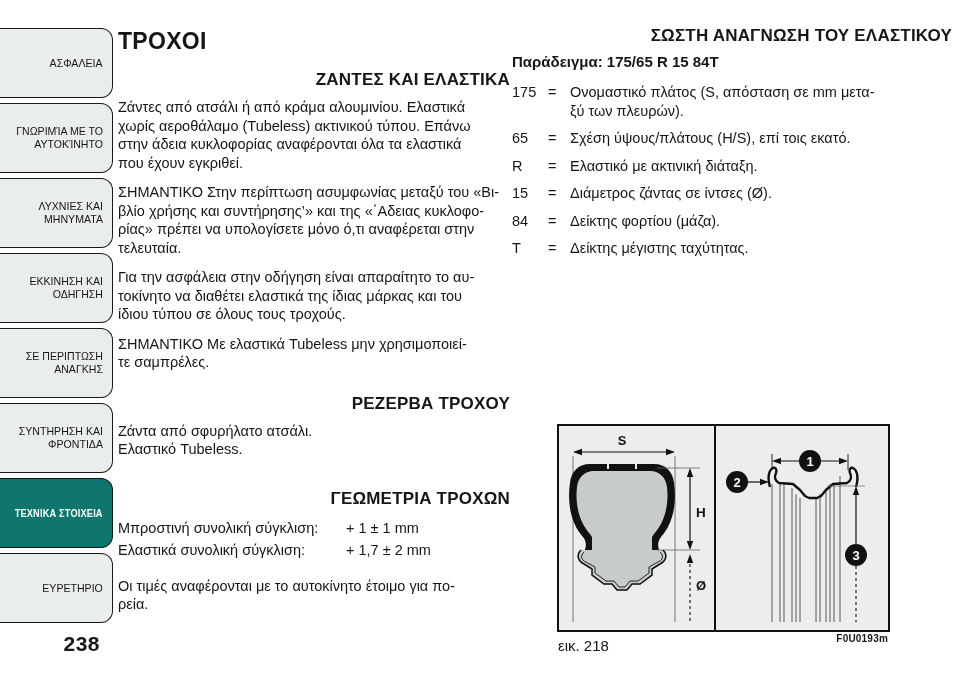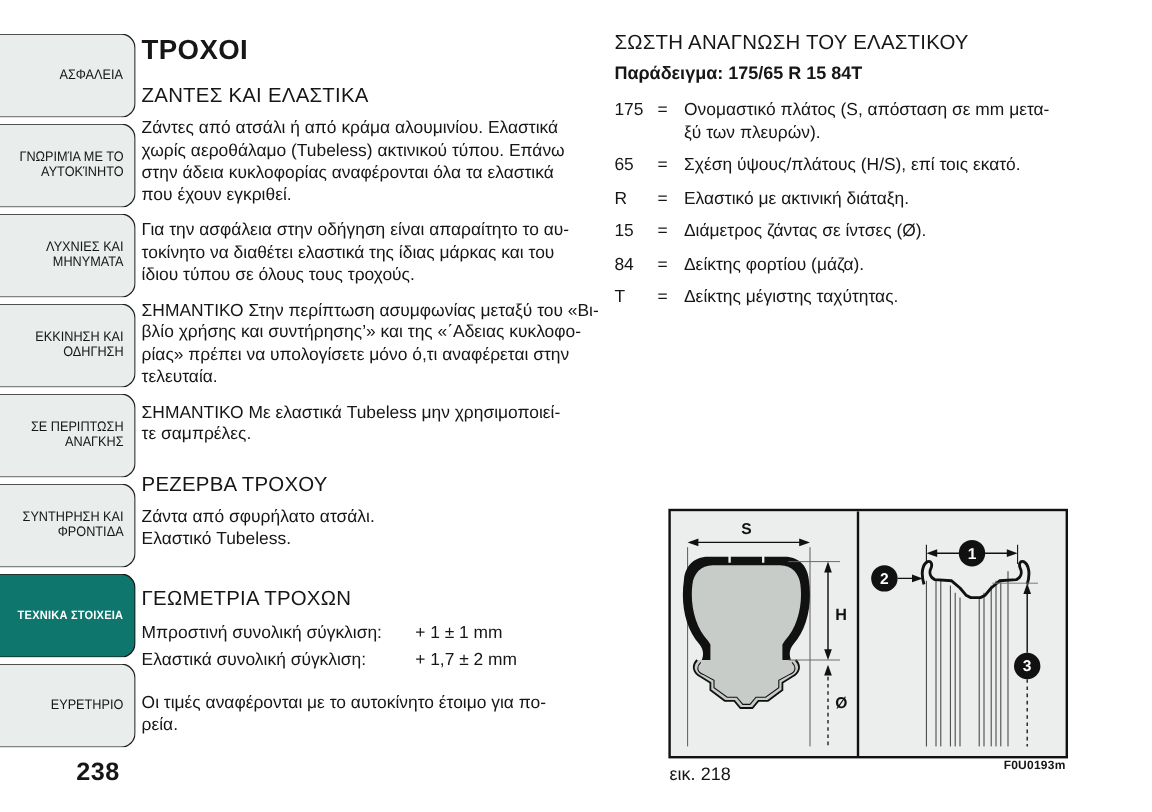--- a/index.html
+++ b/index.html
@@ -20,21 +20,21 @@
     font-size:11.5px;line-height:13px;cursor:pointer;
   }
   .tab-label{display:inline-block;transform:scaleX(.92);transform-origin:100% 50%;}
   .tab.active{background:#0f766e;border-color:#141414;color:#ffffff;font-weight:bold;}
   .tab.active .tab-label{white-space:nowrap;font-size:10px;letter-spacing:.2px;}
   .page-num{position:absolute;left:30px;top:632px;width:70px;text-align:right;
     font-size:21px;font-weight:bold;letter-spacing:.5px;}
   
   .main-col{position:absolute;left:118px;top:28px;width:392px;}
   .doc-title{font-size:23px;font-weight:bold;margin:0;letter-spacing:.3px;}
-  .h2{font-size:17px;font-weight:normal;margin:15px 0 8px 0;letter-spacing:.2px;}
+  .h2{font-size:17px;font-weight:bold;margin:15px 0 8px 0;letter-spacing:.2px;text-align:right;}
   .lines{white-space:pre-line;font-size:14.5px;line-height:18.5px;margin:0 0 11px 0;}
   .geo-row{display:flex;font-size:14.5px;line-height:22px;}
   .geo-label{width:228px;}
   .geo-value{white-space:nowrap;}
   .geo-note{margin-top:16px;}
   
   .right-col{position:absolute;left:512px;top:26px;width:440px;}
   .right-col .h2{margin:0 0 7px 0;}
   .example{font-size:15px;font-weight:bold;margin:0 0 13px 0;}
   .spec-row{display:flex;align-items:flex-start;margin-bottom:9px;font-size:14.5px;line-height:18.5px;}
@@ -83,27 +83,27 @@
 <div class="page-num">238</div>
 
 <section class="main-col">
   <h1 class="doc-title">ΤΡΟΧΟΙ</h1>
 
   <div class="h2">ΖΑΝΤΕΣ ΚΑΙ ΕΛΑΣΤΙΚΑ</div>
   <p class="lines">Ζάντες από ατσάλι ή από κράμα αλουμινίου. Ελαστικά
 χωρίς αεροθάλαμο (Tubeless) ακτινικού τύπου. Επάνω
 στην άδεια κυκλοφορίας αναφέρονται όλα τα ελαστικά
 που έχουν εγκριθεί.</p>
-  <p class="lines">Για την ασφάλεια στην οδήγηση είναι απαραίτητο το αυ-
-τοκίνητο να διαθέτει ελαστικά της ίδιας μάρκας και του
-ίδιου τύπου σε όλους τους τροχούς.</p>
   <p class="lines">ΣΗΜΑΝΤΙΚΟ Στην περίπτωση ασυμφωνίας μεταξύ του «Βι-
 βλίο χρήσης και συντήρησης’» και της «΄Αδειας κυκλοφο-
 ρίας» πρέπει να υπολογίσετε μόνο ό,τι αναφέρεται στην
 τελευταία.</p>
+  <p class="lines">Για την ασφάλεια στην οδήγηση είναι απαραίτητο το αυ-
+τοκίνητο να διαθέτει ελαστικά της ίδιας μάρκας και του
+ίδιου τύπου σε όλους τους τροχούς.</p>
   <p class="lines">ΣΗΜΑΝΤΙΚΟ Με ελαστικά Tubeless μην χρησιμοποιεί-
 τε σαμπρέλες.</p>
 
   <div class="h2" style="margin-top:22px;">ΡΕΖΕΡΒΑ ΤΡΟΧΟΥ</div>
   <p class="lines">Ζάντα από σφυρήλατο ατσάλι.
 Ελαστικό Tubeless.</p>
 
   <div class="h2" style="margin-top:30px;">ΓΕΩΜΕΤΡΙΑ ΤΡΟΧΩΝ</div>
   <div class="geo-row">
     <span class="geo-label">Μπροστινή συνολική σύγκλιση:</span>

